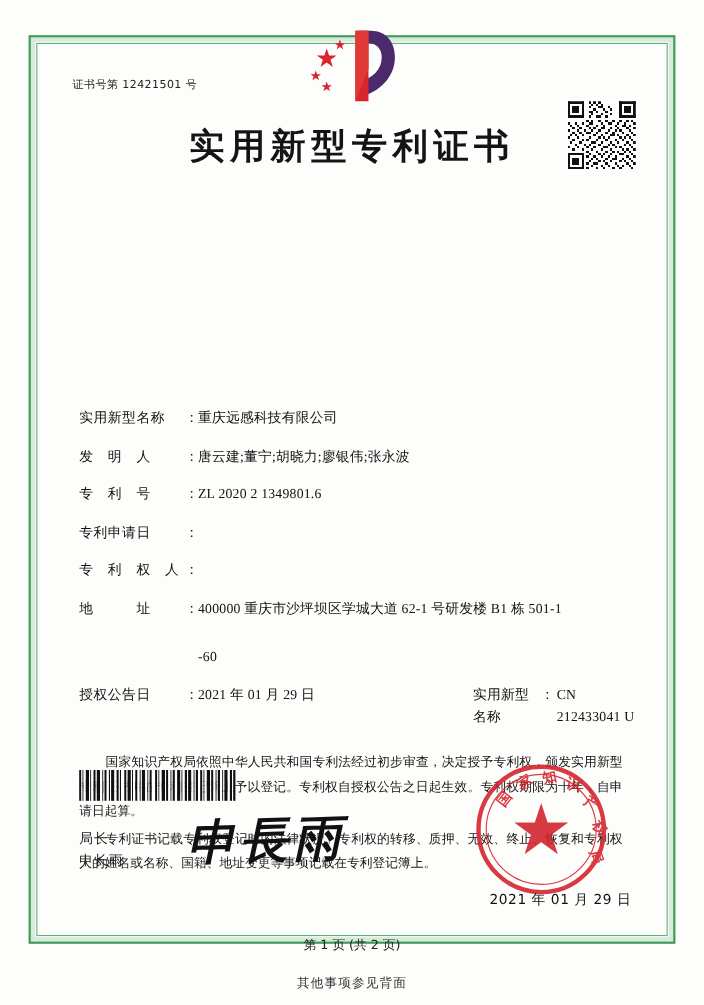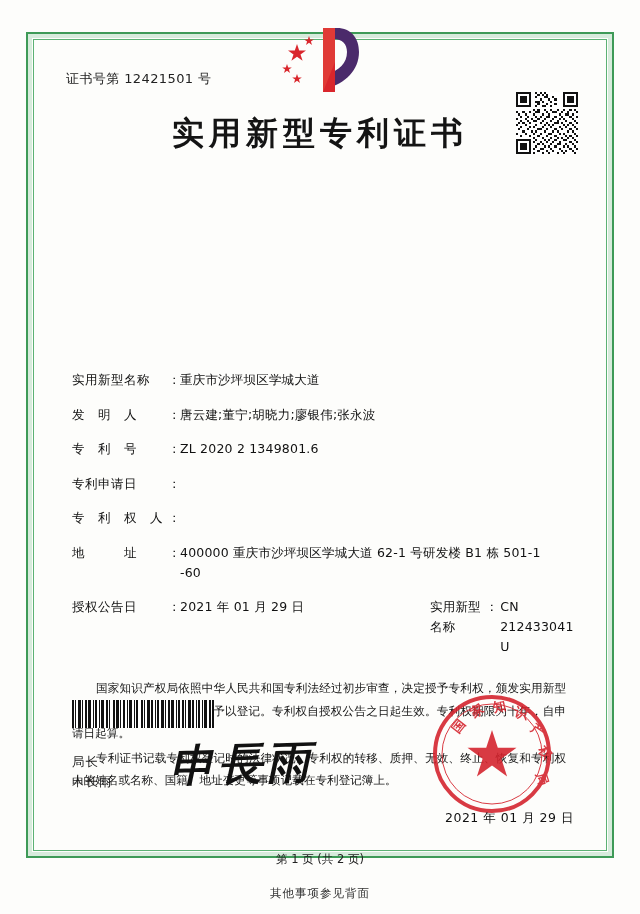--- a/index.html
+++ b/index.html
@@ -50,21 +50,21 @@
   }
 
   .content {
     position: absolute;
     left: 60px;
     top: 70px;
     width: 520px;
   }
 
   .cert-no {
-    font-size: 13px;
+    font-size: 10px;
     color: #222;
     letter-spacing: 0.4px;
     margin-left: 6px;
   }
 
   
   .qr {
     position: absolute;
     right: 62px;
     top: 92px;
@@ -100,39 +100,41 @@
   .fields {
     margin-top: 40px;
     padding-left: 12px;
     font-size: 12.5px;
     line-height: 1.6;
   }
   .field-row {
     display: flex;
     align-items: flex-start;
     margin-bottom: 14.5px;
+    font-family: Liberation Serif, serif;
   }
   .field-label {
     width: 96px;
     flex: 0 0 96px;
     color: #111;
     letter-spacing: 0.5px;
     white-space: pre;
   }
   .field-colon {
     width: 12px;
     flex: 0 0 12px;
   }
   .field-value {
     flex: 1;
     color: #111;
     letter-spacing: 0.2px;
   }
   .field-value .second-line {
     display: block;
+    margin-top: 24px;
   }
   .row-split {
     display: flex;
     align-items: flex-start;
   }
   .row-split .left { width: 250px; flex: 0 0 250px; }
 
   .paragraphs {
     margin-top: 20px;
     padding: 0 14px 0 12px;
@@ -449,21 +451,21 @@
   </div>
 
   <div class="title">实用新型专利证书</div>
 
   <div class="content" style="top:330px;">
     <div class="fields">
 
       <div class="field-row">
         <div class="field-label">实用新型名称</div>
         <div class="field-colon">：</div>
-        <div class="field-value">重庆市沙坪坝区学城大道</div>
+        <div class="field-value">重庆远感科技有限公司</div>
       </div>
 
       <div class="field-row">
         <div class="field-label">发　明　人</div>
         <div class="field-colon">：</div>
         <div class="field-value">唐云建;董宁;胡晓力;廖银伟;张永波</div>
       </div>
 
       <div class="field-row">
         <div class="field-label">专　利　号</div>

